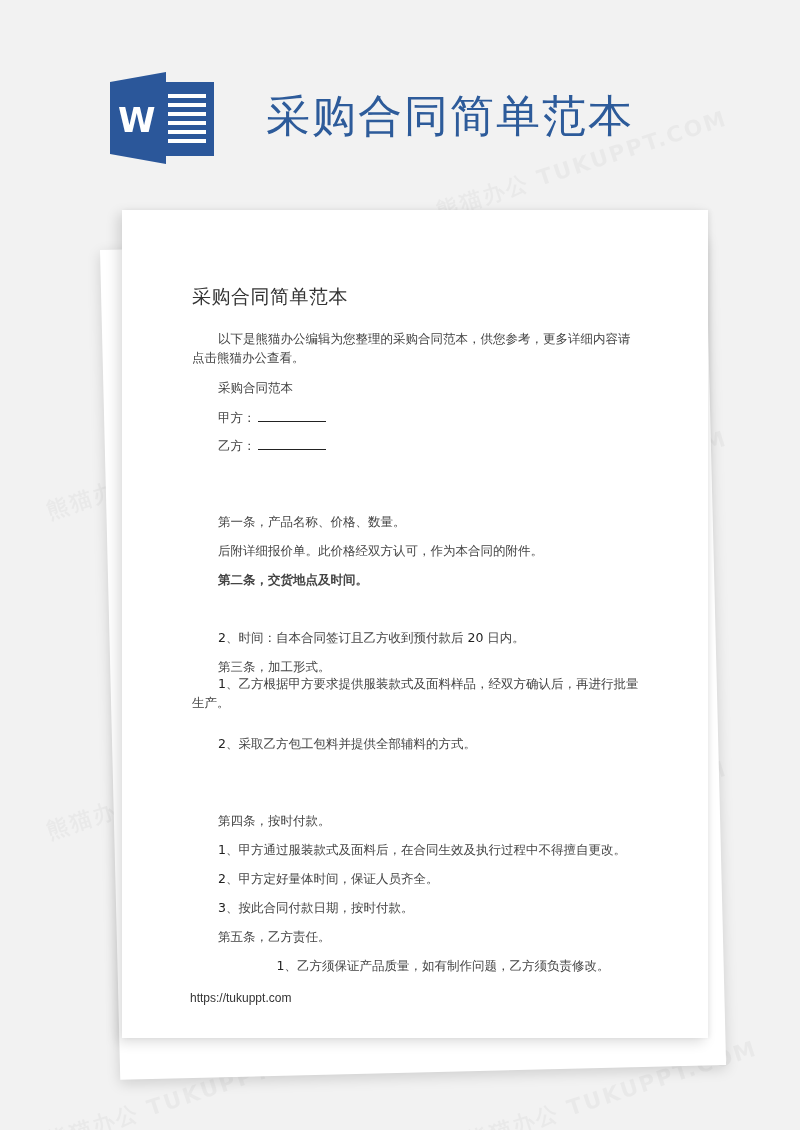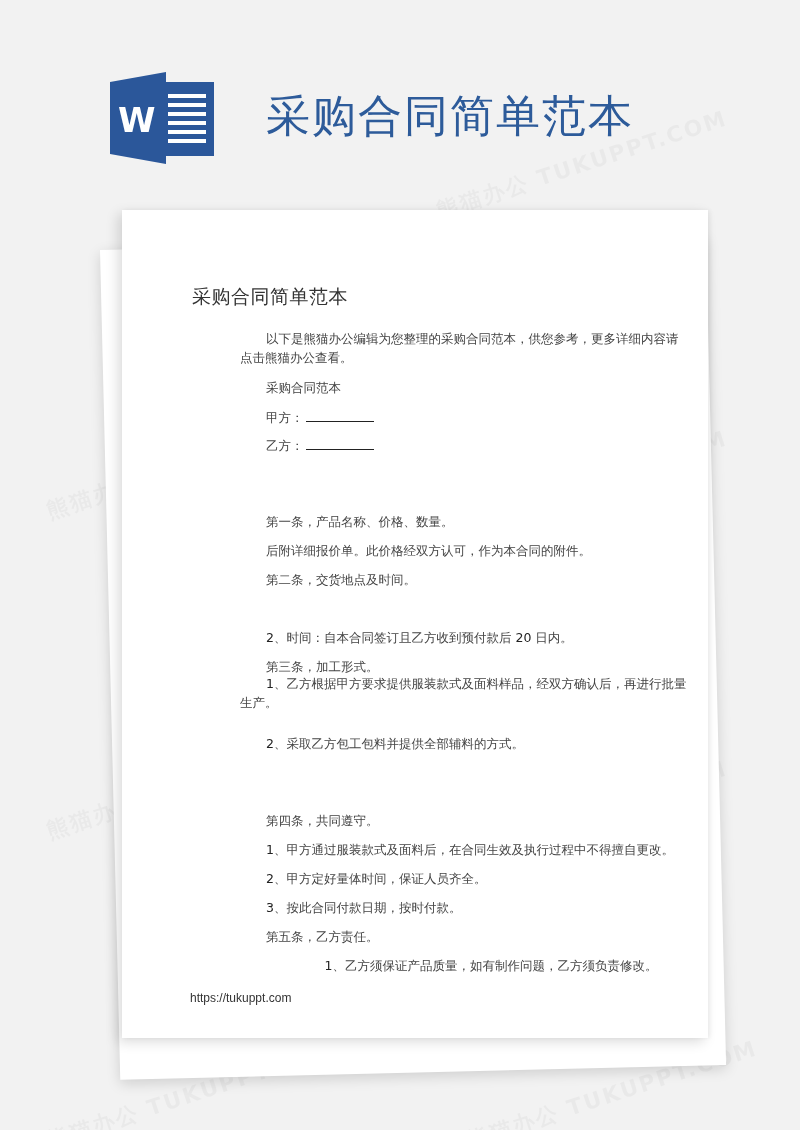--- a/index.html
+++ b/index.html
@@ -24,21 +24,21 @@
     position:absolute; left:122px; top:210px; width:586px; height:828px;
     background:#fff; box-shadow:-4px 4px 12px rgba(0,0,0,0.14), 2px 0 4px rgba(0,0,0,0.05);
   }
   .doc-title {
     position:absolute; left:70px; top:74px;
     font-family:"DejaVu Sans","Liberation Sans",sans-serif;
     font-size:19px; color:#333; letter-spacing:0.5px;
   }
   .para {
     position:absolute; left:70px; width:450px;
-    font-size:12.5px; color:#444; line-height:19px;margin-left:48px;
+    font-size:12.5px; color:#444; line-height:19px;
   }
   .para.indent { text-indent:26px; }
   .para.line { left:96px; }
   .blank { display:inline-block; width:68px; border-bottom:1.2px solid #222; height:13px; vertical-align:baseline; margin-left:2px; }
   .blank.short { width:38px; margin:0 2px; }
   .blank.mid { width:62px; }
   .num { font-family:"DejaVu Sans","Liberation Sans",sans-serif; color:#222; }
   .footer-url {
     position:absolute; left:68px; top:781px;
     font-family:Liberation Sans, sans-serif; font-size:12px; color:#333;
@@ -89,39 +89,39 @@
     <span>甲方：</span><span class="blank"></span>
   </div>
 
   <div class="para line" style="top:226px;">
     <span>乙方：</span><span class="blank"></span>
   </div>
 
 
   <div class="para line" style="top:302px;">第一条，产品名称、价格、数量。</div>
   <div class="para line" style="top:331px;">后附详细报价单。此价格经双方认可，作为本合同的附件。</div>
-  <div class="para line" style="top:360px;">第二条，交货地点及时间。</div>
+  <div class="para line" style="top:360px;font-weight:bold;">第二条，交货地点及时间。</div>
 
 
   <div class="para line" style="top:418px;">
     <span class="num">2</span><span>、时间：自本合同签订且乙方收到预付款后 </span><span class="num">20</span><span> 日内。</span>
   </div>
 
   <div class="para line" style="top:447px;">第三条，加工形式。</div>
 
   <div class="para indent" style="top:464px;">
     <span class="num">1</span><span>、乙方根据甲方要求提供服装款式及面料样品，经双方确认后，再进行批量生产。</span>
   </div>
 
   <div class="para line" style="top:524px;">
     <span class="num">2</span><span>、采取乙方包工包料并提供全部辅料的方式。</span>
   </div>
 
 
-  <div class="para line" style="top:601px;">第四条，共同遵守。</div>
+  <div class="para line" style="top:601px;">第四条，按时付款。</div>
 
   <div class="para line" style="top:630px;">
     <span class="num">1</span><span>、甲方通过服装款式及面料后，在合同生效及执行过程中不得擅自更改。</span>
   </div>
   <div class="para line" style="top:659px;">
     <span class="num">2</span><span>、甲方定好量体时间，保证人员齐全。</span>
   </div>
   <div class="para line" style="top:688px;">
     <span class="num">3</span><span>、按此合同付款日期，按时付款。</span>
   </div>

